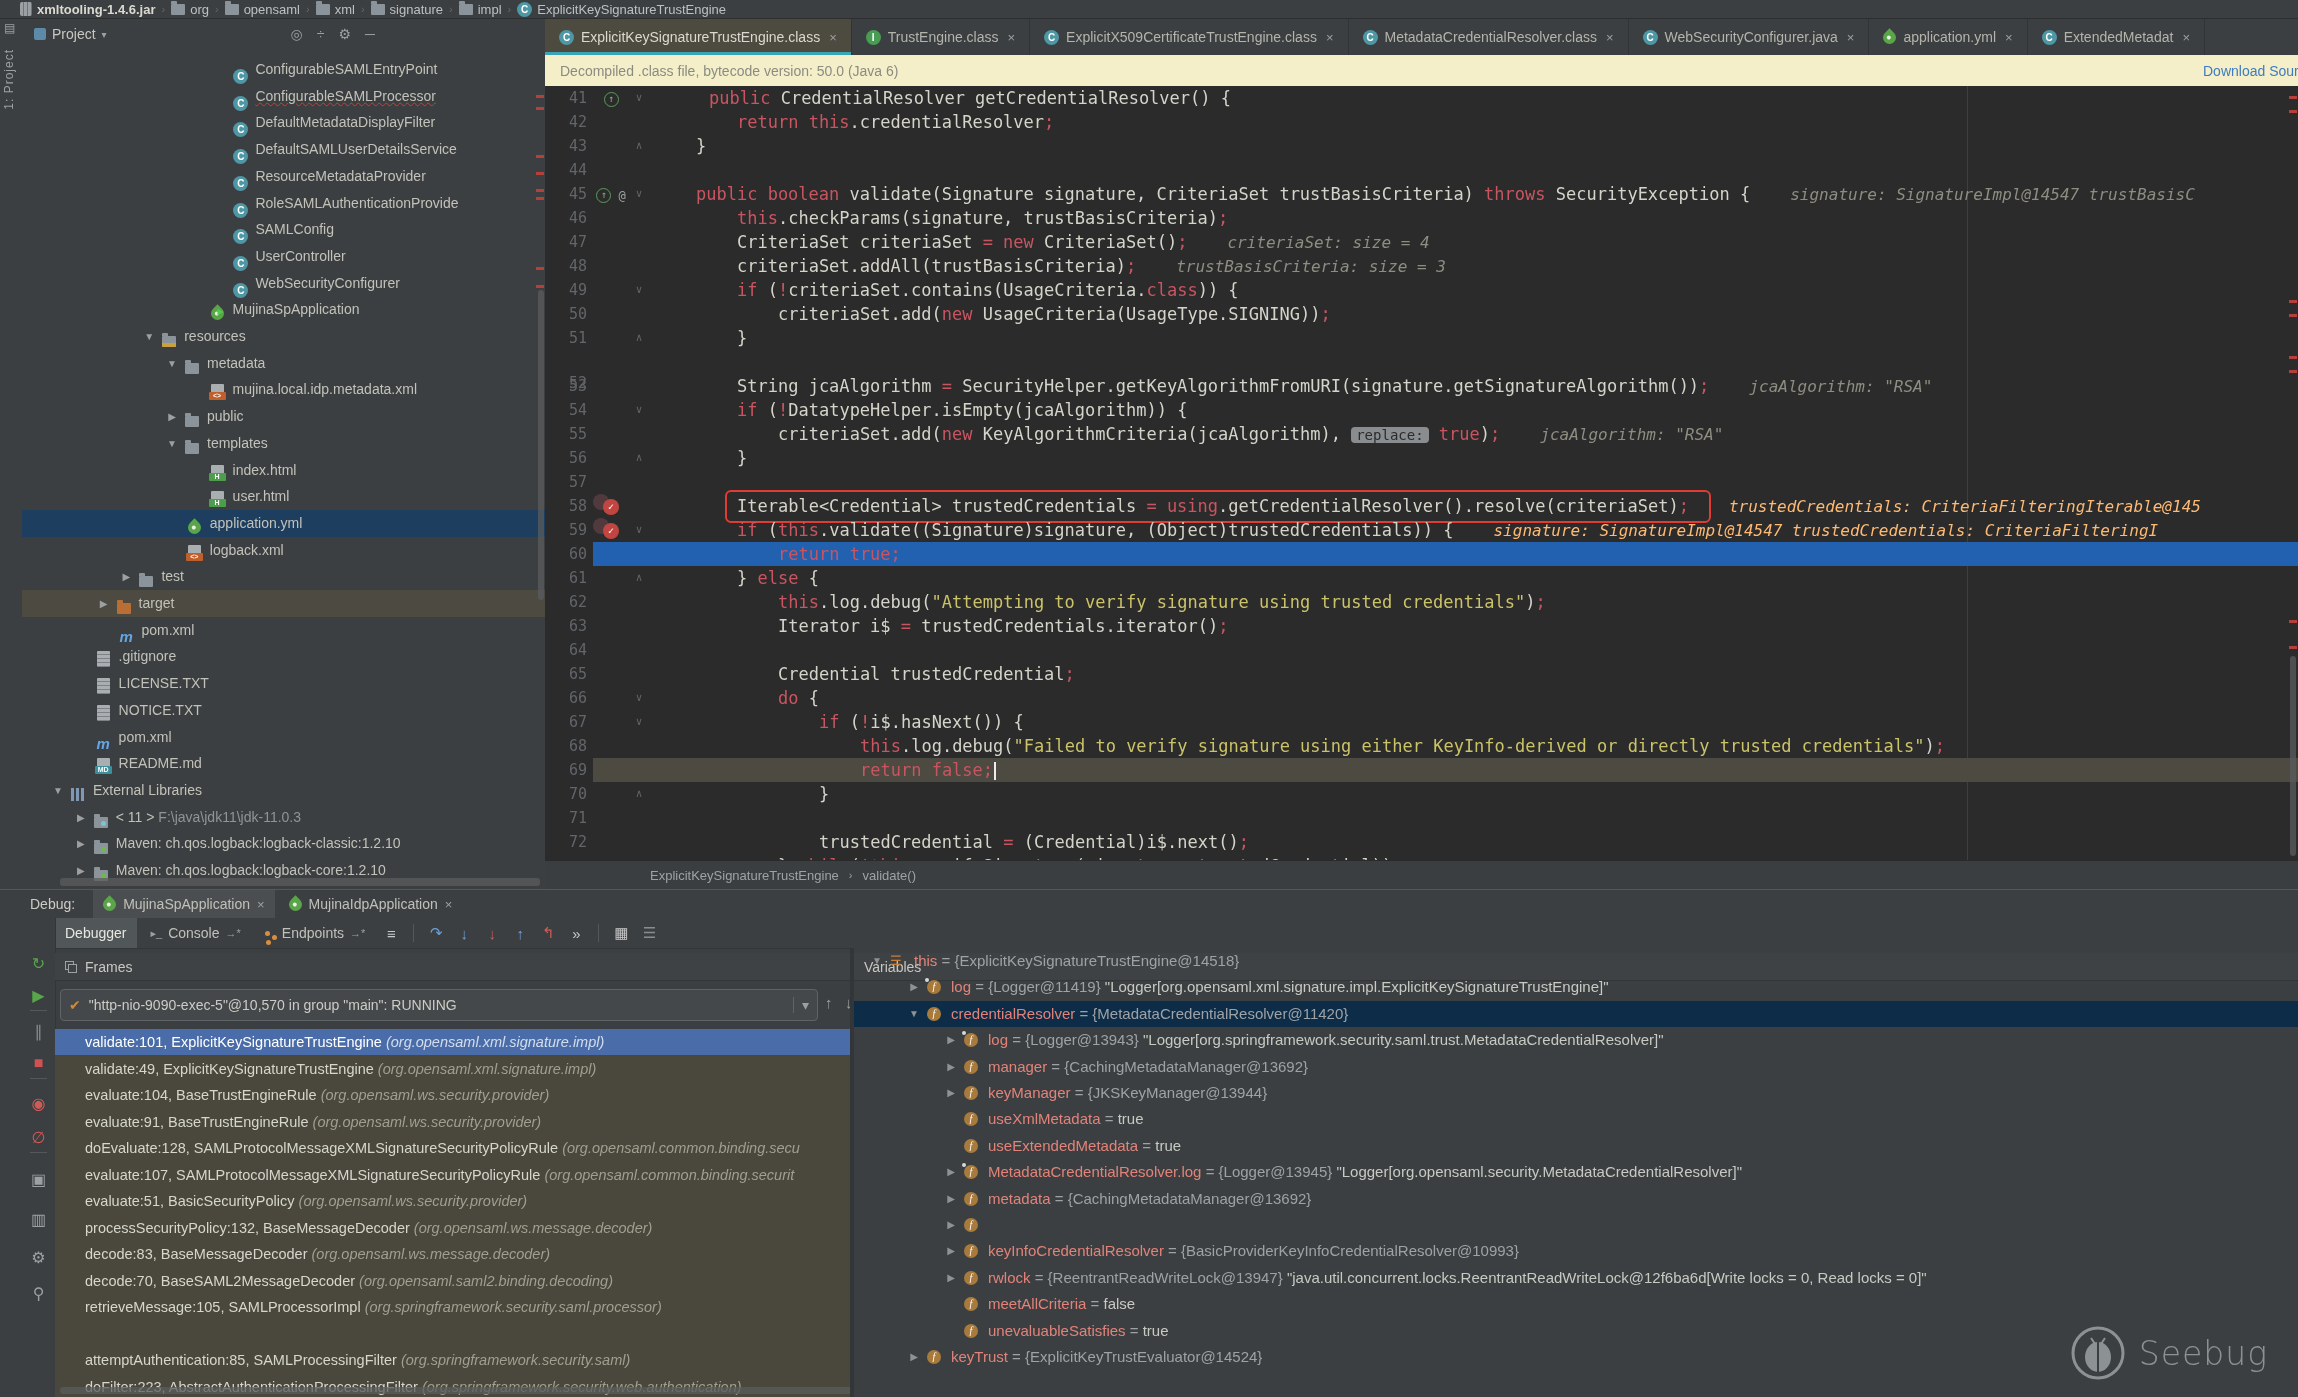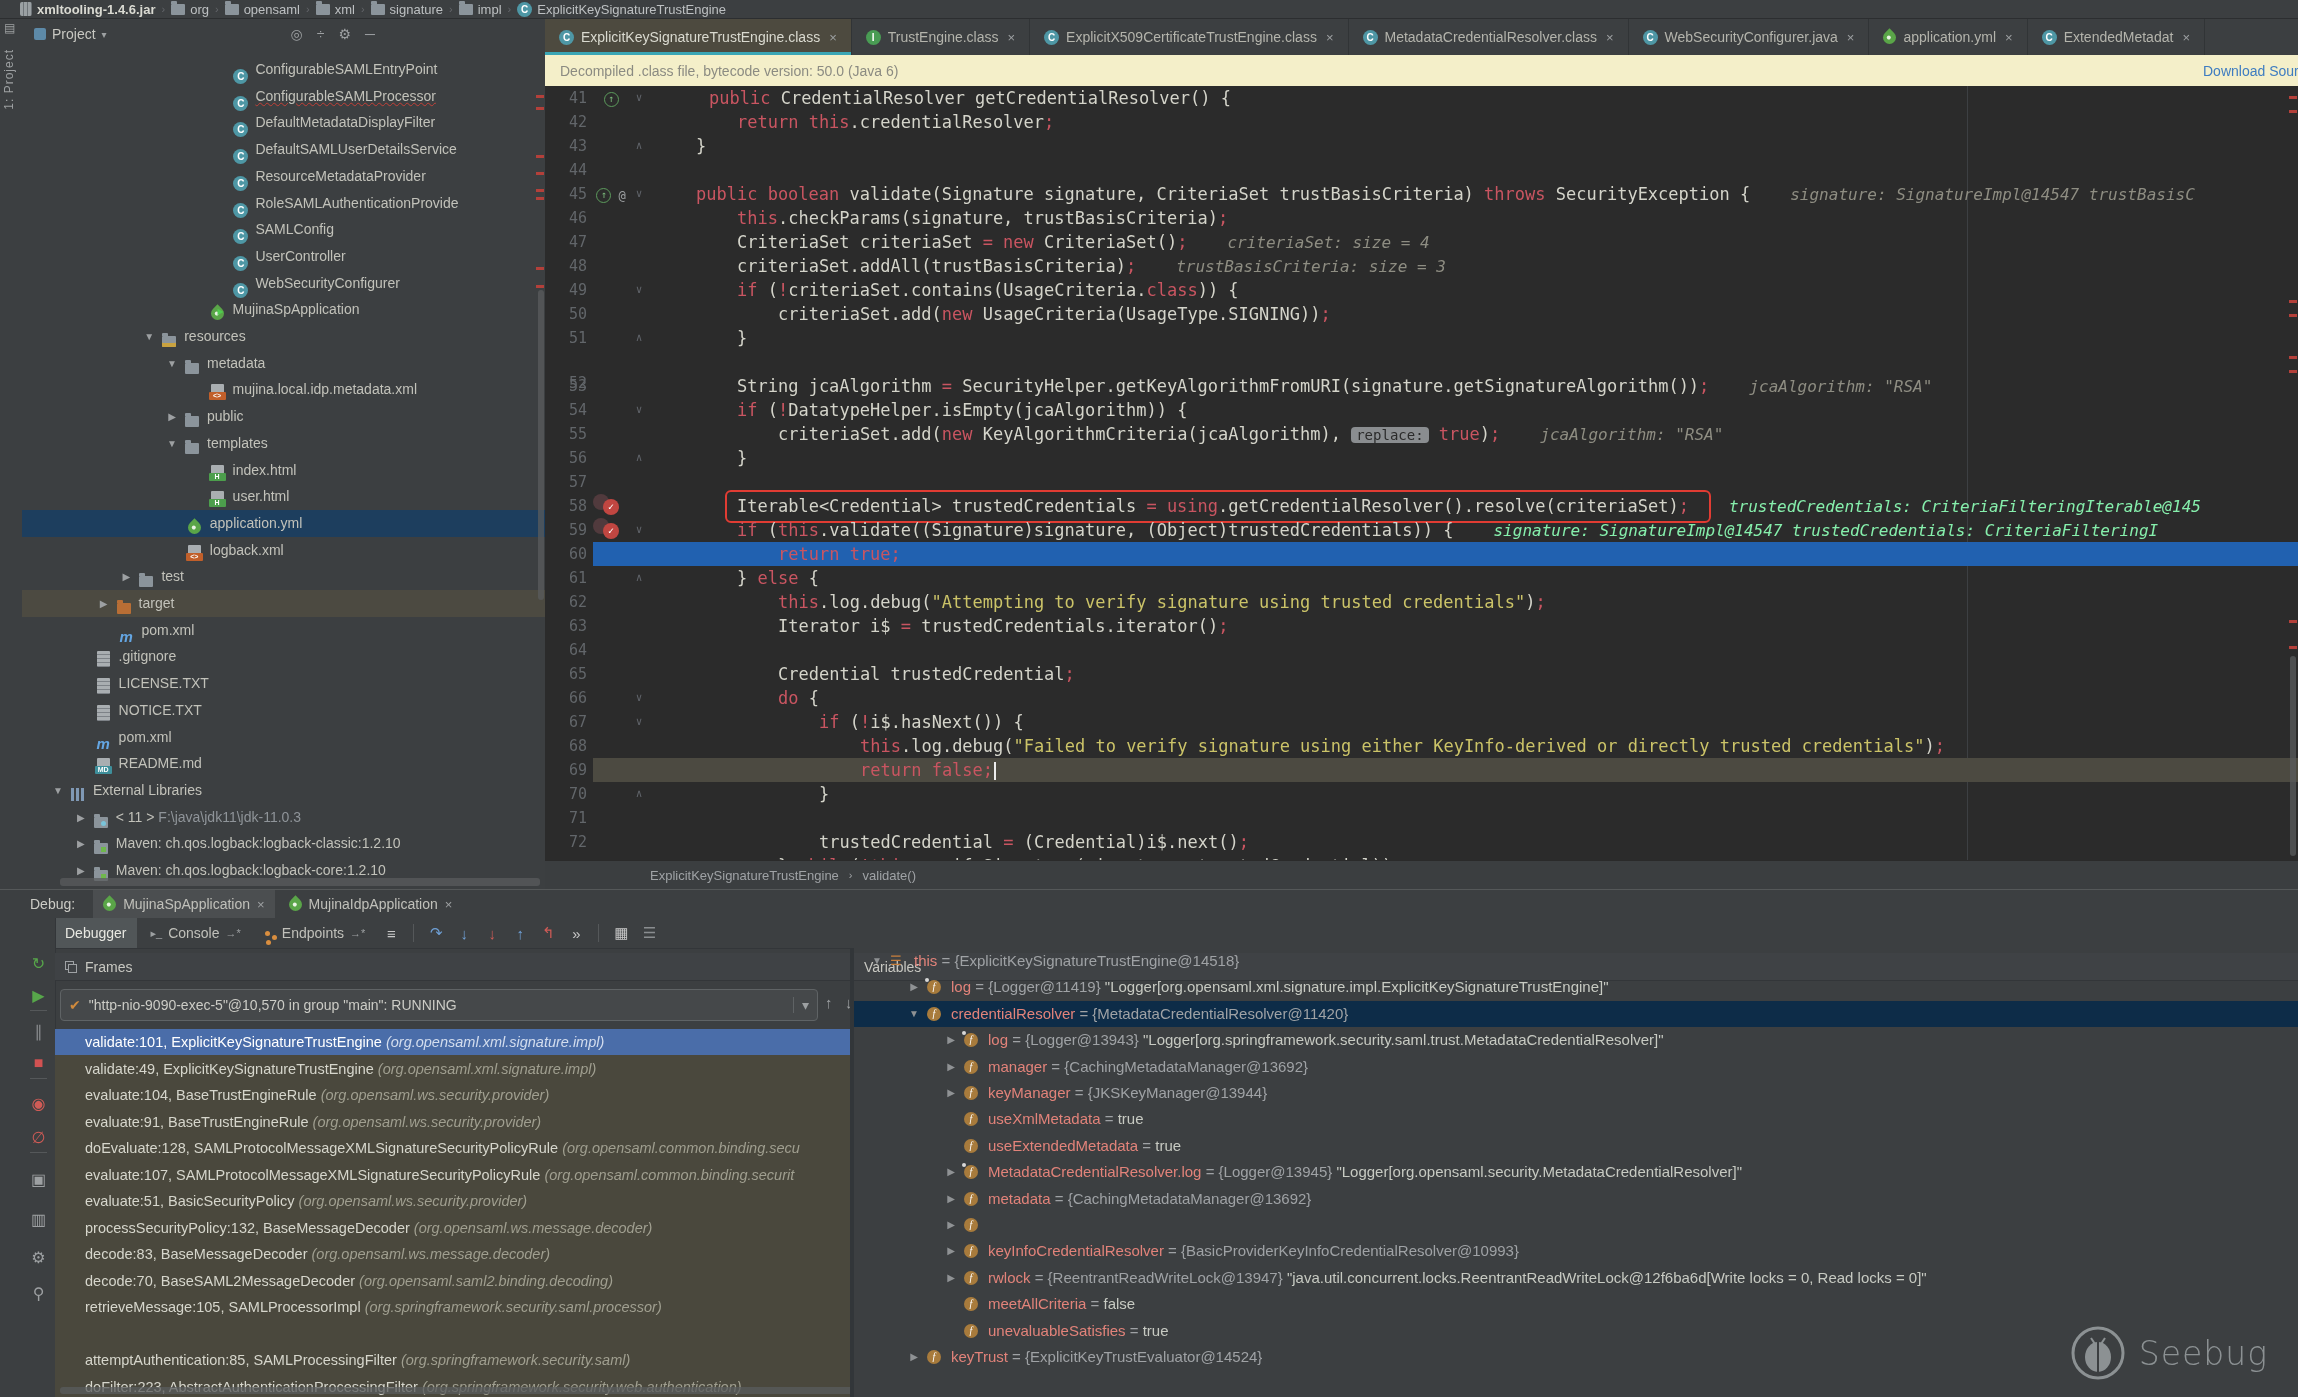--- a/index.html
+++ b/index.html
@@ -67,21 +67,21 @@
   .crow{position:absolute;left:0;width:1753px;height:24px;line-height:24px;white-space:nowrap;}
   .lbg{position:absolute;left:48px;right:0;top:0;bottom:0;}
   .lbg.bp{background:#513a3d;} .lbg.exec{background:#2161b0;} .lbg.caret{background:#4c4a41;}
   .lnum{position:absolute;left:0;width:42px;text-align:right;color:#62666a;font-size:15px;}
   .lgut{position:absolute;left:50px;width:32px;text-align:center;}
   .lfold{position:absolute;left:84px;width:20px;text-align:center;color:#60646a;font-size:11px;cursor:pointer;}
   .lcode{position:absolute;top:0;}
   .c-k{color:#c95561;} .c-p{color:#d4d4ca;} .c-s{color:#cbc368;}
   .c-q{background:#8a8d90;color:#2b2b2b;border-radius:4px;padding:0 5px;font-size:14px;}
   .hint{color:#8e8d82;font-style:italic;margin-left:40px;font-size:16px;}
-  .hint.warm{color:#86efac;}
+  .hint.warm{color:#fdba74;}
   .ovr{display:inline-block;width:13px;height:13px;border-radius:50%;border:1px solid #5c9b5c;color:#7cba7c;
        font-size:10px;line-height:12px;text-align:center;vertical-align:middle;}
   .bp{display:inline-block;width:16px;height:16px;border-radius:50%;background:#c14641;color:#fff;
       font-size:10px;font-weight:bold;line-height:16px;text-align:center;vertical-align:middle;}
   .at{color:#9da0a2;font-size:12px;}
   #redbox{position:absolute;left:180px;top:-4px;width:982px;height:29px;border:2px solid #e13c33;border-radius:6px;pointer-events:none;}
   #marginguide{position:absolute;left:1422px;top:0;width:1px;height:774px;background:#3d4043;}
   .caretbar{display:inline-block;width:2px;height:18px;background:#ececec;vertical-align:middle;margin-left:1px;}
   .mark{position:absolute;width:8px;height:3px;background:#b3403a;}
   .thumb{position:absolute;background:#595c5e;border-radius:3px;opacity:.75;}

